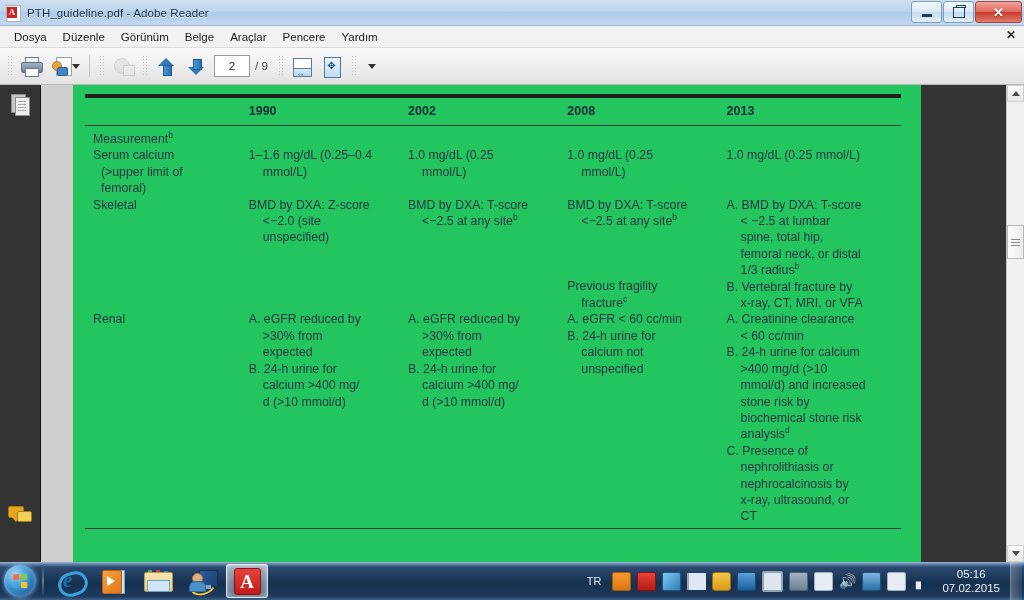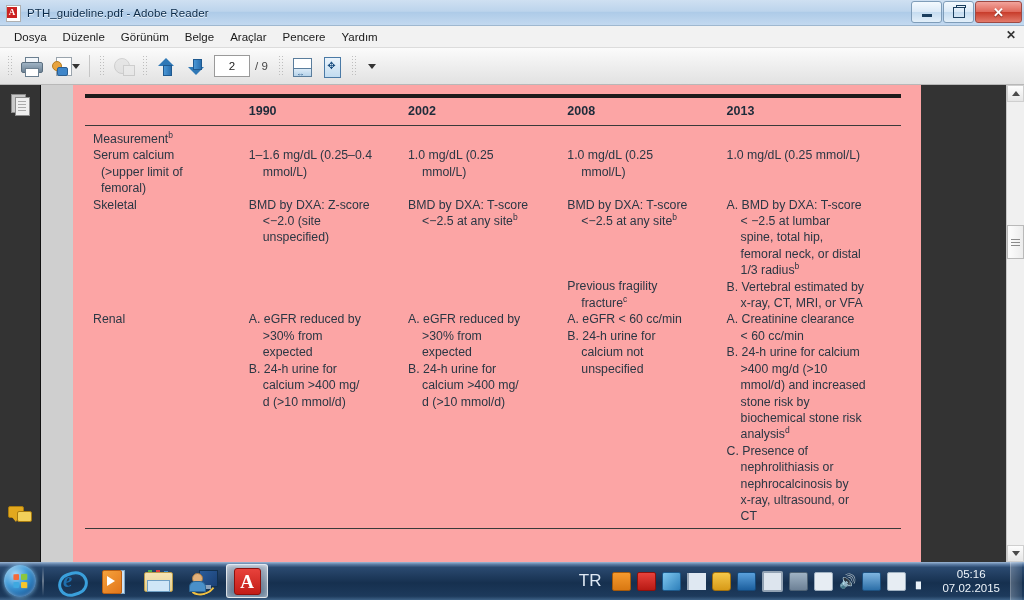--- a/index.html
+++ b/index.html
@@ -156,21 +156,21 @@
   .ic-comment .b1 { position:absolute;left:0;top:2px;width:14px;height:10px;background:#e3a81e;border:1px solid #a97c10;border-radius:2px;}
   .ic-comment .b1:after{content:"";position:absolute;left:2px;top:9px;border-left:5px solid transparent;border-right:3px solid transparent;border-top:6px solid #e3a81e;}
   .ic-comment .b2 { position:absolute;left:9px;top:7px;width:13px;height:9px;background:#f3d05a;border:1px solid #a97c10;border-radius:2px;}
 
   .graypanel { width: 32px; background: #cfcfcf; flex: none; }
 
   .docarea { flex: 1; background: #333333; position: relative; overflow: hidden; }
 
   .page {
     position: absolute; left: 0; top: 0; width: 848px; height: 100%;
-    background: #fca5a5;
+    background: #22c55e;
   }
   .page-inner { padding: 0 16px 0 8px; position: relative; height: 100%; }
 
   
   .tbl { width: 100%; border-collapse: collapse;
          font-family: "Liberation Sans", sans-serif; color: #2b3744; }
   .rule-thick { height: 4px; background: #1c1c1c; margin: 9px 4px 0 4px; }
   .rule-thin  { height: 1px; background: #3a3a3a; margin: 0 4px; }
   .tbl th, .tbl td { vertical-align: top; padding: 0; }
   .hdr-row td { font-size: 12.5px; font-weight: bold; color: #1d2b3a; padding: 6px 0 7px 0; }
@@ -254,21 +254,21 @@
   .ic-rdp .head{position:absolute;left:3px;top:3px;width:9px;height:9px;border-radius:50%;background:#e2b07a;border:1px solid #a97b46;}
   .ic-rdp .bod{position:absolute;left:0;top:11px;width:15px;height:9px;border-radius:6px 6px 0 0;background:#4a90c9;border:1px solid #2d6898;}
   .ic-rdp .arc{position:absolute;left:1px;top:7px;width:22px;height:14px;border:2px solid #f0c040;border-radius:50%;transform:rotate(-20deg);border-top-color:transparent;border-right-color:transparent;}
   
   .ic-acro { width:25px;height:25px;background:linear-gradient(to bottom,#e8423c,#c21c16);
              border:1px solid #8d110d;border-radius:3px;position:relative;}
   .ic-acro .a { position:absolute;left:0;right:0;top:1px;text-align:center;color:#fff;
      font-family:"Liberation Serif",serif;font-size:19px;font-weight:bold;line-height:23px;}
 
   .tray { margin-left: auto; display: flex; align-items: center; height: 38px; padding-right: 2px; }
-  .tray-lang { font-size: 17px; color: #dfe9f4; margin: 0 8px 0 4px; }
+  .tray-lang { font-size: 11px; color: #dfe9f4; margin: 0 8px 0 4px; }
   .tray-ic { width: 17px; height: 17px; margin: 0 3px; position: relative; flex: none; }
   .clock { color: #eef4fa; font-size: 11.5px; text-align: center; line-height: 14px;
            margin: 0 6px 0 10px; white-space: nowrap; }
   .show-desk { width: 11px; height: 38px; margin-left: 4px;
     background: linear-gradient(to right, rgba(255,255,255,.25), rgba(255,255,255,.08));
     border-left: 1px solid rgba(255,255,255,.35); flex: none; }
 </style>
 </head>
 <body>
 
@@ -444,21 +444,21 @@
                 <div class="gap-block" style="height:49px"></div>
                 <div class="cell">Previous fragility</div>
                 <div class="cell ind2"><span>fracture</span><sup>c</sup></div>
               </td>
               <td class="c4">
                 <div class="cell">A. BMD by DXA: T-score</div>
                 <div class="cell ind2">&lt; −2.5 at lumbar</div>
                 <div class="cell ind2">spine, total hip,</div>
                 <div class="cell ind2">femoral neck, or distal</div>
                 <div class="cell ind2"><span>1/3 radius</span><sup>b</sup></div>
-                <div class="cell">B. Vertebral estimated by</div>
+                <div class="cell">B. Vertebral fracture by</div>
                 <div class="cell ind2">x-ray, CT, MRI, or VFA</div>
               </td>
             </tr>
 
             <tr>
               <td class="c0">
                 <div class="rowlabel">Renal</div>
               </td>
               <td class="c1">
                 <div class="cell">A. eGFR reduced by</div>

